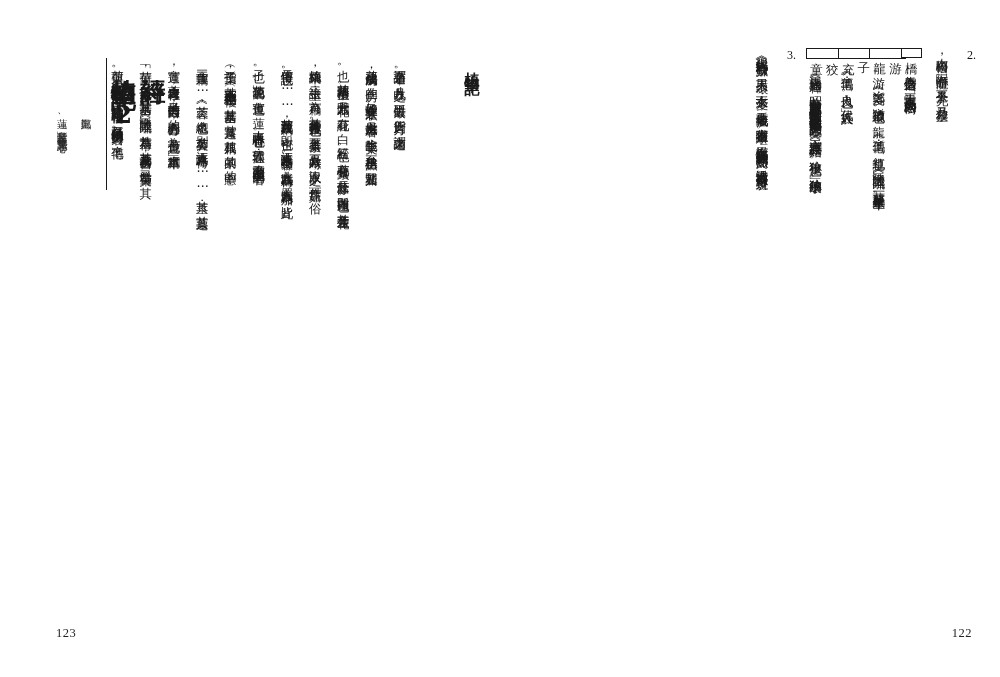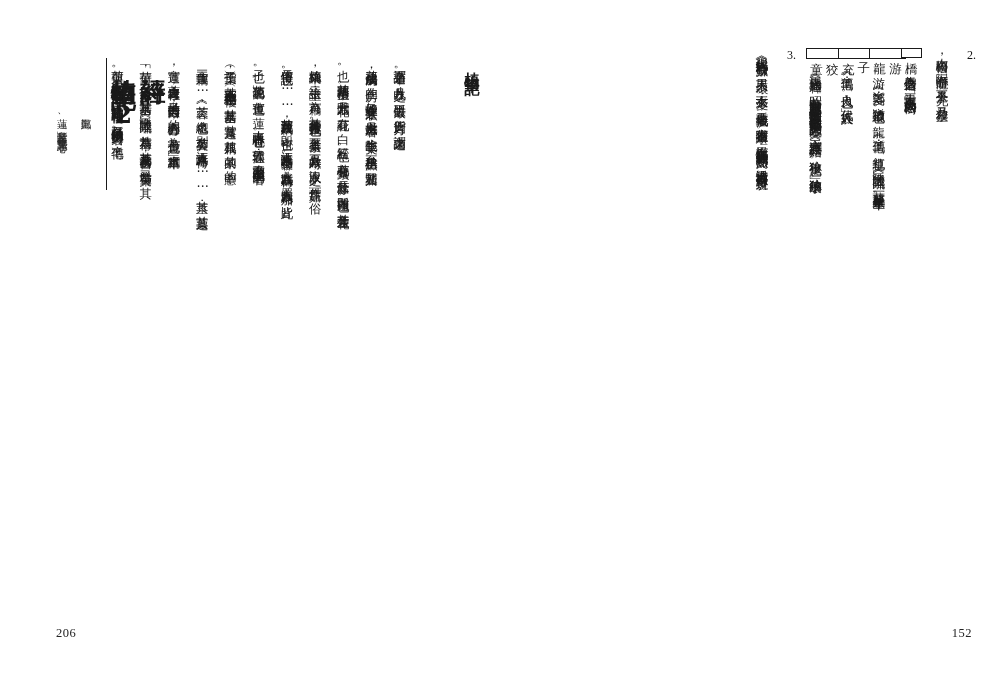--- a/index.html
+++ b/index.html
@@ -232,21 +232,21 @@
         </div>
       <div class="l-col">
           <div class="vcol">謂之石蓮子。八九月收之，斫去黑殼，貨之四方，謂之蓮肉。</div>
         </div>
       <div class="gutter"></div>
       <div class="l-head-col">
         <div class="section-head">植物筆記</div>
       </div>
     </div>
 
-    <div class="folio folio-left">206</div>
+    <div class="folio folio-left">123</div>
   </div>
 
   <div class="page right-page">
     <div class="r-body">
 
       <div class="r-col">
         <div class="vcol">現代人解《山有扶蘇》：男人不壞，女人不愛。看著接地氣，實在俗陋不堪。鄭風在情事上的張揚和熱烈，透過《山有扶蘇》可窺一斑。</div>
       </div>
       <div class="r-num-col">
         <div class="num-marker">3.</div>
@@ -274,16 +274,16 @@
 
       <div class="r-col">
         <div class="vcol">山有橋松，隰有游龍。不見子充，乃見狡童。</div>
       </div>
       <div class="r-num-col">
         <div class="num-marker">2.</div>
       </div>
 
     </div>
 
-    <div class="folio folio-right">152</div>
+    <div class="folio folio-right">122</div>
   </div>
 
 </div>
 
 </body></html>

